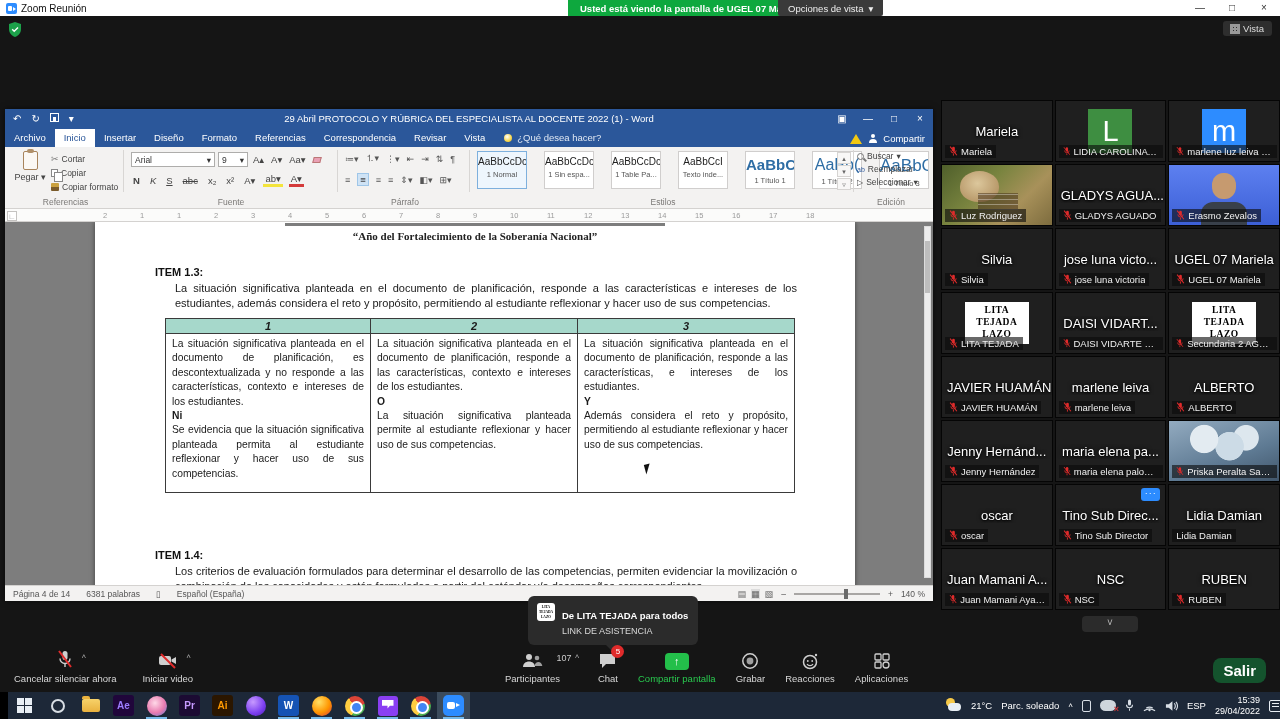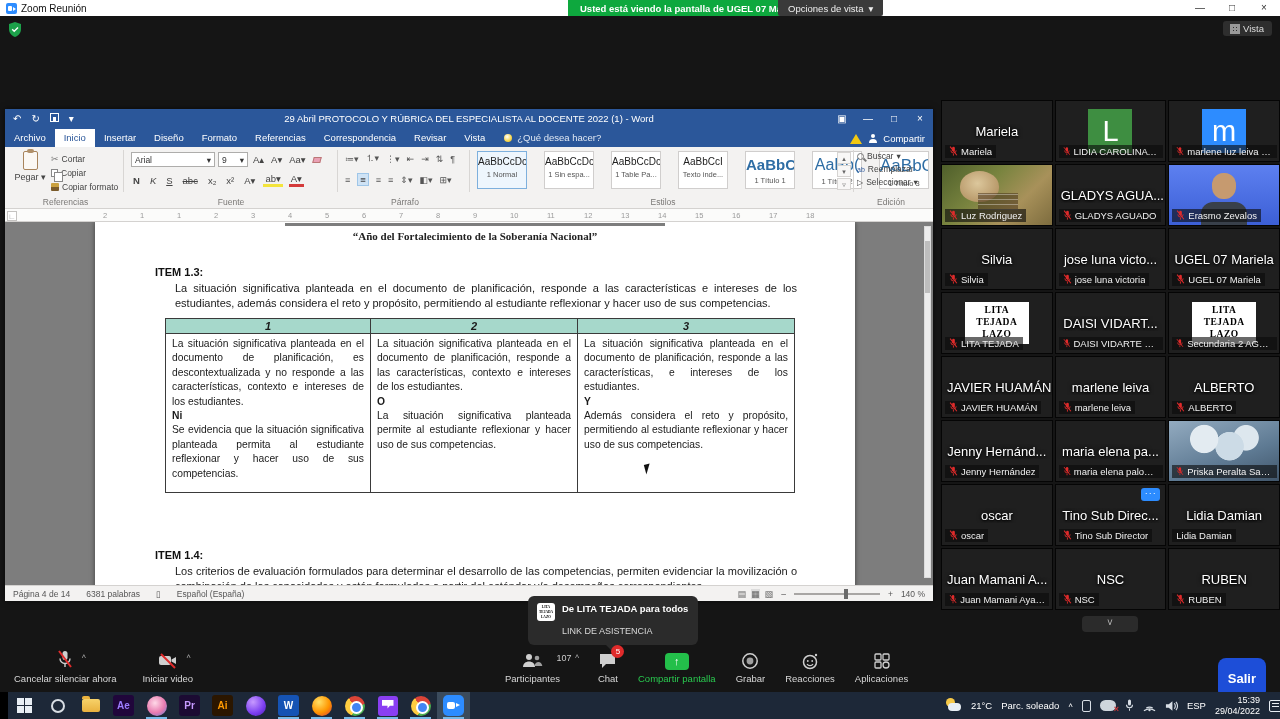--- a/index.html
+++ b/index.html
@@ -127,37 +127,37 @@
   .ph.clouds{background:
     radial-gradient(circle at 32% 30%,#e3ebf1 0 16%,transparent 17%),
     radial-gradient(circle at 55% 42%,#ccdbe6 0 20%,transparent 21%),
     radial-gradient(circle at 70% 28%,#dde7ee 0 14%,transparent 15%),
     linear-gradient(160deg,#93abc0,#5e7a93 60%,#41566b)}
   .collapse-btn{position:absolute;left:1082px;top:600px;width:56px;height:16px;background:#2b2b2b;border-radius:4px;color:#bbb;text-align:center;font-size:10px;line-height:14px}
 
   
   .chatpop{position:absolute;left:528px;top:580px;width:170px;height:49px;background:#2b2b2b;border-radius:6px;color:#fff;padding:7px 9px}
   .chatpop::after{content:"";position:absolute;left:78px;bottom:-6px;border-left:6px solid transparent;border-right:6px solid transparent;border-top:6px solid #2b2b2b}
-  .cp-row{display:flex;align-items:flex-start;gap:7px}
+  .cp-row{display:flex;align-items:flex-end;gap:7px}
   .cp-av{width:18px;height:18px;background:#fff;border-radius:3px;color:#000;font-family:"Liberation Serif",serif;font-weight:bold;font-size:3.5px;line-height:1.4;text-align:center;overflow:hidden;padding-top:2px}
   .cp-title{font-size:9.5px;font-weight:bold}
   .cp-msg{font-size:9px;color:#d9d9d9;margin-top:5px;margin-left:25px}
 
   
   .zmbar{position:absolute;left:0;top:632px;width:1280px;height:44px;font-size:9.5px;color:#d8d8d8}
   .zm-left{position:absolute;left:14px;top:2px;display:flex;gap:26px}
   .zm-item{display:flex;flex-direction:column;align-items:center;gap:3px;position:relative}
   .zm-ico{height:20px;display:flex;align-items:flex-end;justify-content:center;position:relative}
   .chev{position:absolute;right:-13px;top:2px;color:#aaa;font-size:8px}
   .zm-center{position:absolute;left:505px;top:2px;display:flex;gap:20px}
   .badge-red{position:absolute;top:-5px;right:-7px;background:#e02b2b;color:#fff;border-radius:50%;width:13px;height:13px;font-size:8px;line-height:13px;text-align:center}
   .cnt{font-size:9px;color:#ccc;position:absolute;right:-26px;top:3px}
   .share-ic{width:24px;height:17px;background:#23bf4a;border-radius:4px;color:#fff;font-size:11px;line-height:16px;text-align:center;font-weight:bold}
   .share-lb{color:#29c94f}
-  .salir{position:absolute;right:14px;top:10px;background:#1d4ed8;color:#fff;font-size:13px;font-weight:bold;padding:13px 10px;border-radius:8px}
+  .salir{position:absolute;right:14px;top:10px;background:#14532d;color:#fff;font-size:15px;font-weight:bold;padding:4px 10px;border-radius:8px}
 
   
   .taskbar{position:absolute;left:8px;top:692px;width:1280px;height:27px;background:#1d2838;display:flex;align-items:center;color:#fff}
   .tk-icons{display:flex;align-items:center;height:100%}
   .tk-slot{width:33px;height:100%;display:flex;align-items:center;justify-content:center;position:relative}
   .tk-slot.active{background:#3b4b5c}
   .tk-slot.running::after{content:"";position:absolute;left:6px;right:6px;bottom:0;height:2px;background:#76b9e8}
   .tk-badge{width:21px;height:21px;border-radius:3px;display:flex;align-items:center;justify-content:center;font-size:10px;font-weight:bold}
   .tk-right{margin-left:auto;display:flex;align-items:center;gap:9px;padding-right:6px;font-size:9.5px}
   .tk-time{text-align:right;font-size:9px;line-height:1.2}

